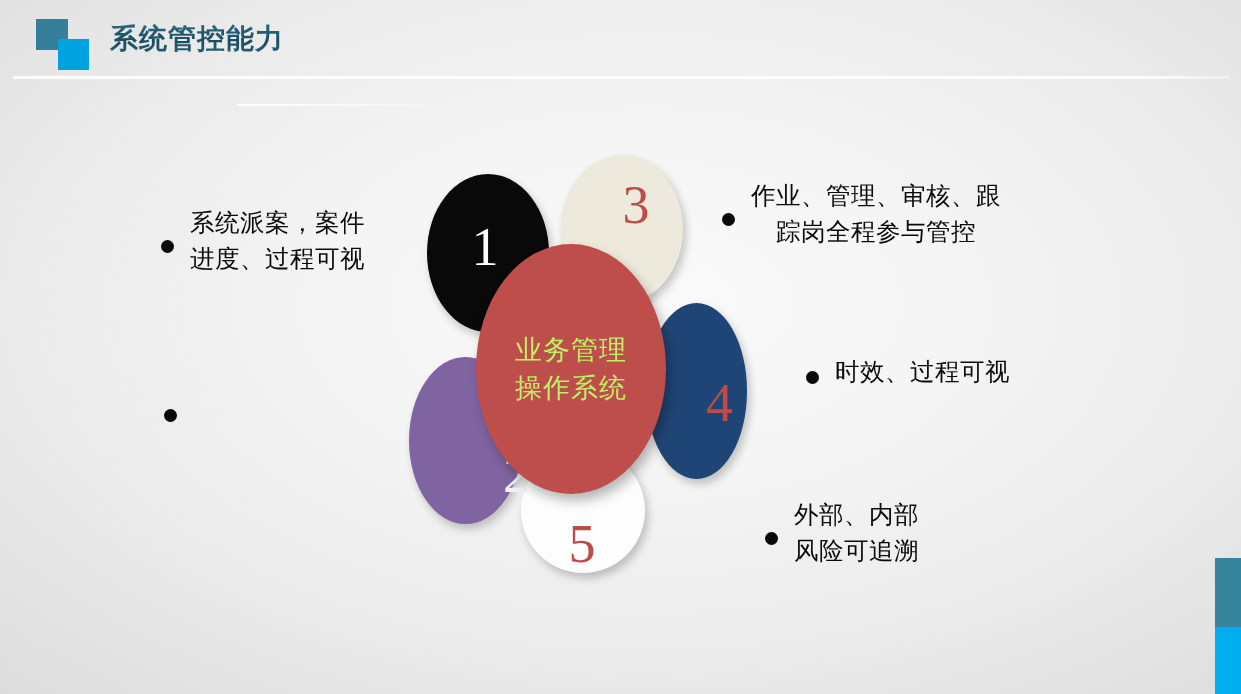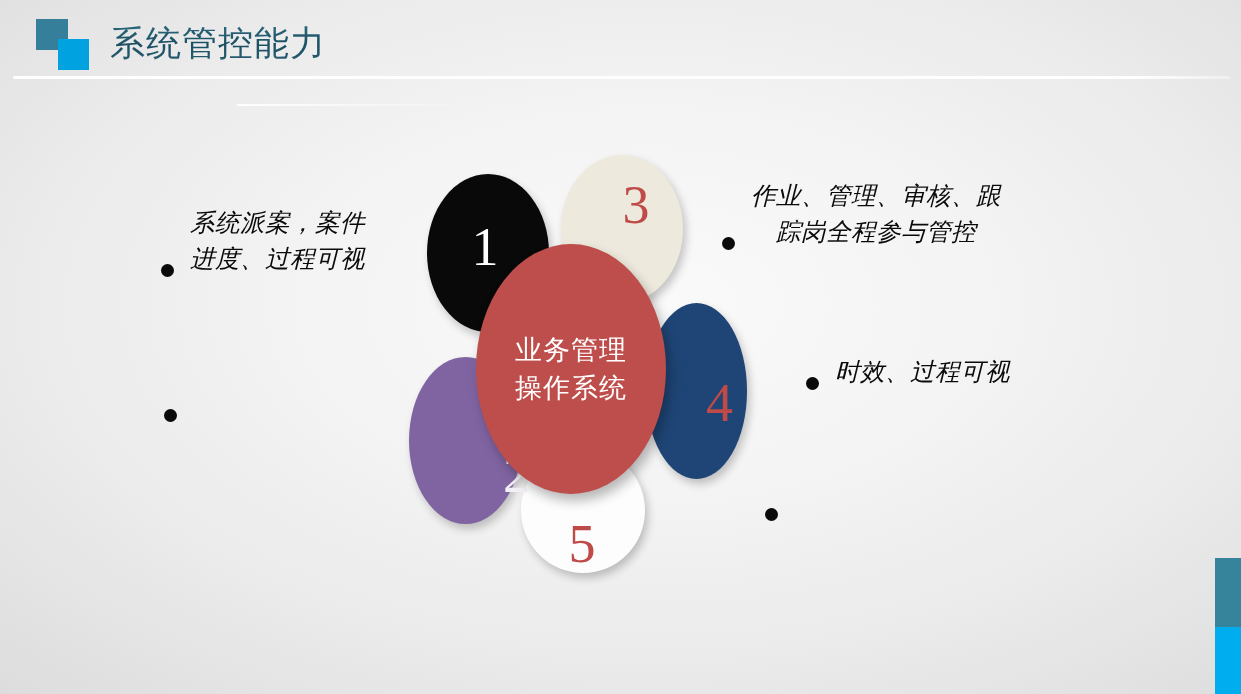--- a/index.html
+++ b/index.html
@@ -44,22 +44,22 @@
     top: 39px;
     width: 31px;
     height: 31px;
     background: #00A3E0;
   }
 
   #slide-title {
     position: absolute;
     left: 110px;
     top: 22px;
-    font-size: 35px;
-    font-weight: normal;
+    font-size: 28px;
+    font-weight: bold;
     letter-spacing: 1px;
     color: #1F5468;
     background: linear-gradient(180deg, #2E6B80 0%, #1B4E62 55%, #2B6073 100%);
     -webkit-background-clip: text;
     background-clip: text;
     -webkit-text-fill-color: transparent;
     white-space: nowrap;
     line-height: 1.2;
   }
 
@@ -165,33 +165,32 @@
     box-shadow: 4px 7px 12px rgba(0,0,0,0.28);
     z-index: 5;
     display: flex;
     align-items: center;
     justify-content: center;
   }
   #center-label {
     font-family: "Liberation Serif", serif;
     font-size: 27px;
     line-height: 1.42;
-    color: #ffffff;
+    color: #bef264;
     text-align: center;
     letter-spacing: 1px;
     white-space: pre-line;
   }
 
   
   .callout {
     position: absolute;
     display: flex;
-    align-items: flex-end;
+    align-items: center;
     z-index: 6;
-    font-style: italic;
   }
   .bullet-dot {
     width: 13px;
     height: 13px;
     border-radius: 50%;
     background: #0A0A0A;
     flex: 0 0 auto;
     margin-top: 11px;
   }
   .callout-text {
@@ -268,15 +267,17 @@
 踪岗全程参与管控</span>
   </div>
 
   <div class="callout" id="callout-right-2">
     <span class="bullet-dot"></span>
     <span class="callout-text">时效、过程可视</span>
   </div>
 
   <div class="callout" id="callout-right-3">
     <span class="bullet-dot"></span>
+    <span class="callout-text">外部、内部
+风险可追溯</span>
   </div>
 
 </div>
 
 </body></html>

